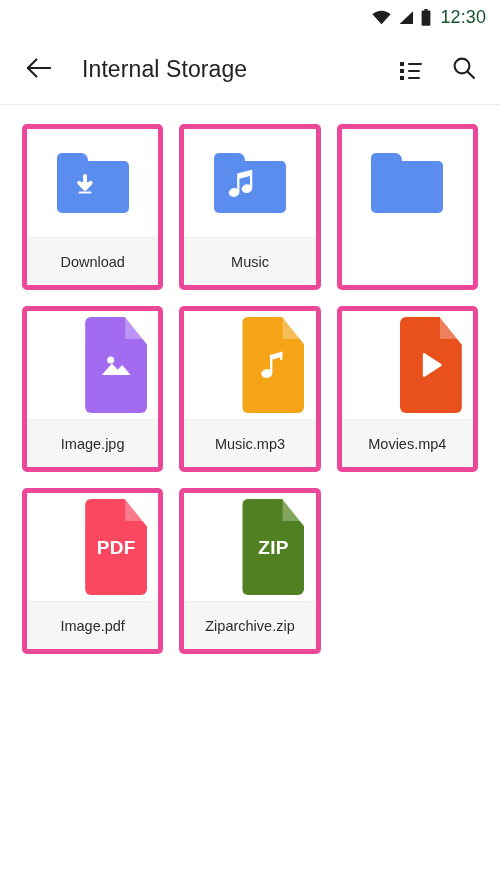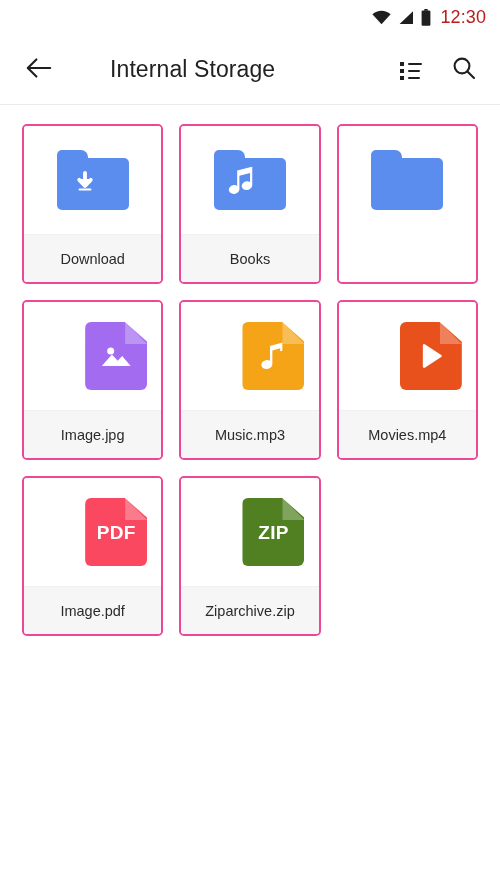--- a/index.html
+++ b/index.html
@@ -16,36 +16,35 @@
     height: 34px;
     display: flex;
     align-items: center;
     justify-content: flex-end;
     padding: 0 14px 0 0;
     background: #ffffff;
   }
   .status-icons { display: flex; align-items: center; gap: 7px; }
   .status-clock {
     font-size: 18px;
-    color: #b91c1c;
+    color: #14532d;
     margin-left: 9px;
     letter-spacing: 0.1px;
     font-family: "Liberation Sans", sans-serif;
   }
   .sb-ico { display: block; }
 
   
   .app-bar {
     height: 71px;
     display: flex;
     align-items: center;
     padding: 0 22px 0 22px;
     background: #ffffff;
     position: relative;
-    gap: 28px;
   }
   .app-bar::after {
     content: "";
     position: absolute;
     left: 0; right: 0; bottom: 0;
     height: 1px;
     background: #ebebeb;
   }
   .back-btn {
     width: 34px; height: 34px;
@@ -95,21 +94,21 @@
     padding: 19px 22px 0 22px;
     background: #ffffff;
   }
   .grid {
     display: grid;
     grid-template-columns: repeat(3, 1fr);
     gap: 16px 16px;
   }
   .tile {
     background: #ffffff;
-    border: 2px solid #ec4899;
+    border: 5px solid #ec4899;
     border-radius: 5px;
     overflow: hidden;
     display: flex;
     flex-direction: column;
     cursor: pointer;
     box-shadow: 0 0 0 0 rgba(0,0,0,0);
   }
   .tile-icon {
     height: 108px;
     display: flex;
@@ -151,21 +150,21 @@
   }
   .folder .glyph {
     position: absolute;
     left: 7px; bottom: 7px;
     z-index: 3;
   }
 
   
   .file {
     position: relative;
-    width: 62px; height: 68px; margin-left: 47px;
+    width: 62px; height: 96px; margin-left: 47px;
   }
   .file .sheet {
     position: absolute;
     inset: 0;
     border-radius: 6px;
     clip-path: polygon(0 0, 64% 0, 100% 29%, 100% 100%, 0 100%);
   }
   .file .fold {
     position: absolute;
     right: 0; top: 0;
@@ -267,21 +266,21 @@
       <div class="tile">
         <div class="tile-icon">
           <div class="folder">
             <span class="tab" style="background:#5b8def"></span>
             <span class="body" style="background:#5b8def"></span>
             <span class="glyph" style="left: 10px; bottom: 9px;"><svg width="34" height="34" viewBox="0 0 32 32">
         <path d="M27.2 3.2 12.4 7.0v14.6c-1.0-.7-2.4-1.0-3.9-.6-2.7.7-4.4 3.0-3.8 5.2.6 2.2 3.2 3.4 5.9 2.7 2.3-.6 3.9-2.4 3.9-4.3V12.0l10.0-2.6v8.6c-1.0-.7-2.4-1.0-3.9-.6-2.7.7-4.4 3.0-3.8 5.2.6 2.2 3.2 3.4 5.9 2.7 2.3-.6 3.9-2.4 3.9-4.3V3.2z" fill="#ffffff"></path>
       </svg></span>
           </div>
         </div>
-        <div class="tile-label">Books</div>
+        <div class="tile-label">Music</div>
       </div>
       <div class="tile">
         <div class="tile-icon">
           <div class="folder">
             <span class="tab" style="background:#5b8def"></span>
             <span class="body" style="background:#5b8def"></span>
           </div>
         </div>
       </div>
       <div class="tile">

